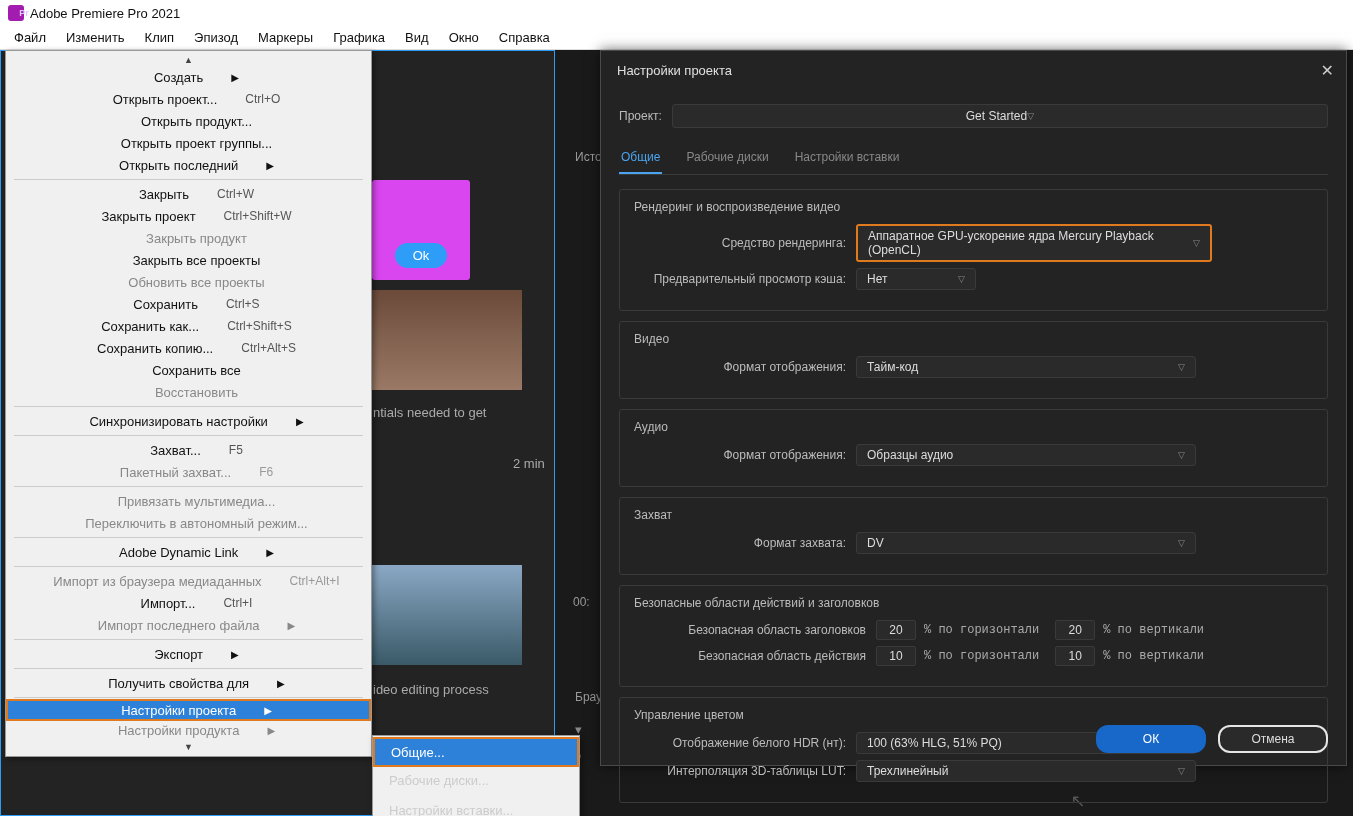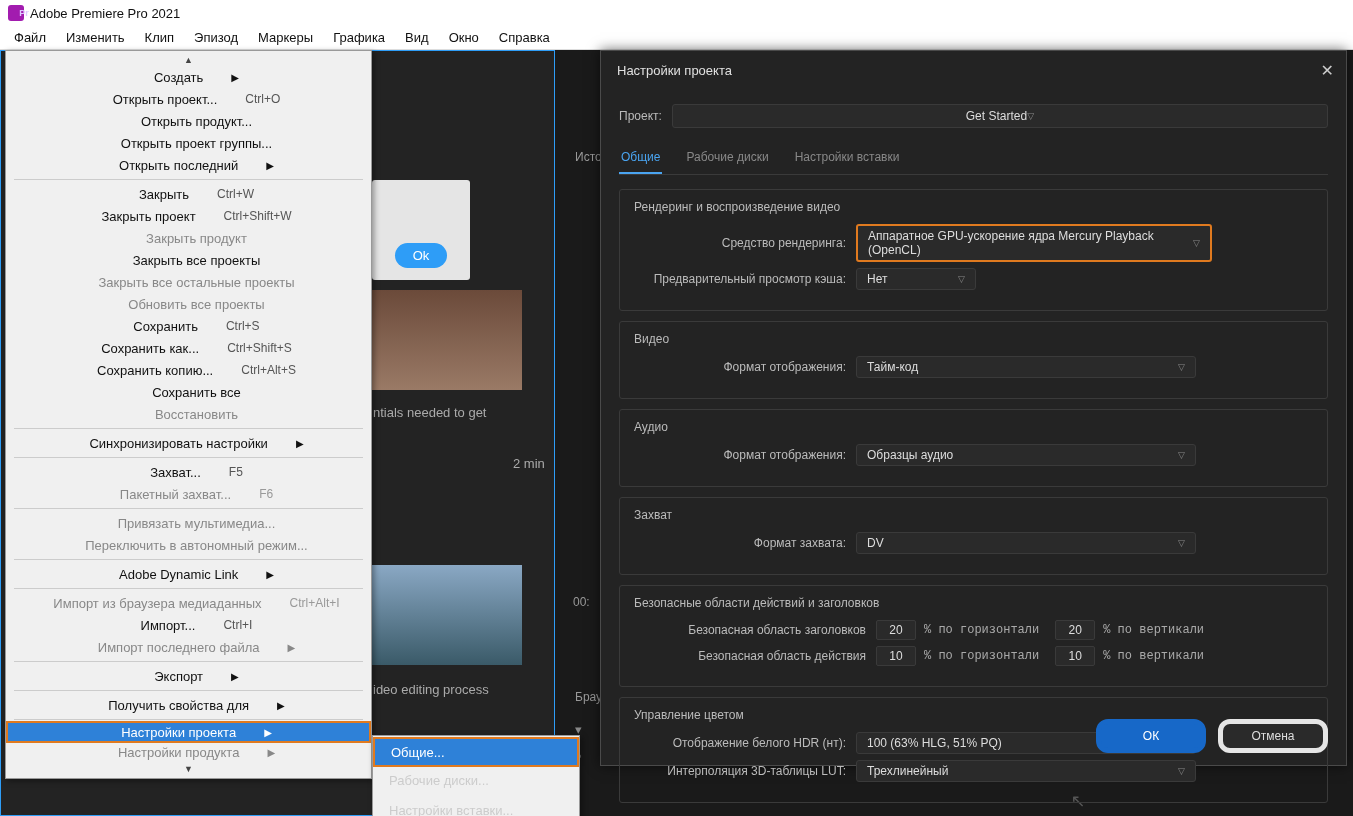--- a/index.html
+++ b/index.html
@@ -11,21 +11,21 @@
 .menu-bar span { padding: 3px 10px; cursor: default; }
 
 .workspace { position: absolute; top: 50px; left: 0; right: 0; bottom: 0; background: #1a1a1a; }
 .panel-bg { position: absolute; top: 0; left: 0; width: 555px; height: 766px; background: #232323; border: 1px solid #2e9df7; }
 .panel-right-txt1 { position: absolute; top: 100px; left: 575px; color: #999; font-size: 12px; }
 .panel-right-txt2 { position: absolute; top: 545px; left: 573px; color: #999; font-size: 12px; }
 .panel-right-txt3 { position: absolute; top: 640px; left: 575px; color: #999; font-size: 12px; }
 .panel-right-icon1 { position: absolute; top: 672px; left: 575px; color: #888; }
 .panel-right-icon2 { position: absolute; top: 698px; left: 575px; color: #888; }
 
-.ok-box { position: absolute; top: 130px; left: 372px; width: 98px; height: 100px; background: #e5e5e5; border-radius: 3px; display: flex; align-items: flex-end; justify-content: center; padding-bottom: 12px; }
+.ok-box { position: absolute; top: 130px; left: 372px; width: 98px; height: 100px; background: #d946ef; border-radius: 3px; display: flex; align-items: flex-end; justify-content: center; padding-bottom: 12px; }
 .ok-btn { background: #2e9df7; color: #fff; border: none; border-radius: 14px; padding: 5px 18px; font-size: 13px; }
 
 .thumb1 { position: absolute; top: 240px; left: 372px; width: 150px; height: 100px; background: linear-gradient(#6b4a3a, #9a7a66); }
 .thumb2 { position: absolute; top: 515px; left: 372px; width: 150px; height: 100px; background: linear-gradient(#8aa8c4, #3a5a68); }
 
 .learn-1 { position: absolute; top: 355px; left: 373px; color: #aaa; font-size: 13px; }
 .learn-1b { position: absolute; top: 406px; left: 470px; color: #aaa; font-size: 13px; margin-left: 43px; }
 .learn-2 { position: absolute; top: 632px; left: 373px; color: #aaa; font-size: 13px; }
 .learn-2b { position: absolute; top: 682px; left: 462px; color: #aaa; font-size: 13px; }
 
@@ -63,21 +63,21 @@
 .row-label { width: 222px; text-align: right; color: #bbb; font-size: 12px; padding-right: 10px; }
 .dd { flex: 1; background: #2a2a2a; border: 1px solid #3a3a3a; color: #ddd; padding: 3px 10px; border-radius: 3px; display: flex; justify-content: space-between; align-items: center; font-size: 12px; max-width: 340px; }
 .dd-sm { max-width: 120px; }
 .dd.highlighted { border: 2px solid #e07a1f; max-width: 356px; }
 .caret { font-size: 9px; color: #888; }
 
 .num-in { width: 40px; background: #2a2a2a; border: 1px solid #3a3a3a; color: #ddd; text-align: center; padding: 2px; font-size: 12px; border-radius: 2px; }
 .suf { color: #aaa; font-size: 12px; margin: 0 16px 0 8px; font-family: Liberation Mono, monospace; }
 
 .dlg-foot { position: absolute; bottom: 12px; right: 18px; display: flex; gap: 12px; }
-.btn { width: 110px; padding: 5px 0; border-radius: 12px; border: 5px solid #e5e5e5; background: #2a2a2a; color: #ddd; font-size: 12px; text-align: center; cursor: pointer; }
+.btn { width: 110px; padding: 5px 0; border-radius: 12px; border: 2px solid #e5e5e5; background: #2a2a2a; color: #ddd; font-size: 12px; text-align: center; cursor: pointer; }
 .btn.primary { background: #1768c8; border-color: #1768c8; color: #fff; }
 
 .tool-strip { position: absolute; right: 260px; top: 740px; width: 30px; display: flex; flex-direction: column; gap: 10px; color: #555; font-size: 18px; align-items: center; }
 </style>
 </head>
 <body>
 
 <div class="title-bar">
   <span class="app-icon">Pr</span>
   <span>Adobe Premiere Pro 2021</span>
@@ -149,23 +149,20 @@
         <span>Закрыть проект</span>
         <span class="shortcut">Ctrl+Shift+W</span>
       </div>
       <div class="dd-item disabled">
         <span>Закрыть продукт</span>
       </div>
       <div class="dd-item">
         <span>Закрыть все проекты</span>
       </div>
       <div class="dd-item disabled">
-        <span>Закрыть все остальные проекты</span>
-      </div>
-      <div class="dd-item disabled">
         <span>Обновить все проекты</span>
       </div>
       <div class="dd-item">
         <span>Сохранить</span>
         <span class="shortcut">Ctrl+S</span>
       </div>
       <div class="dd-item">
         <span>Сохранить как...</span>
         <span class="shortcut">Ctrl+Shift+S</span>
       </div>

